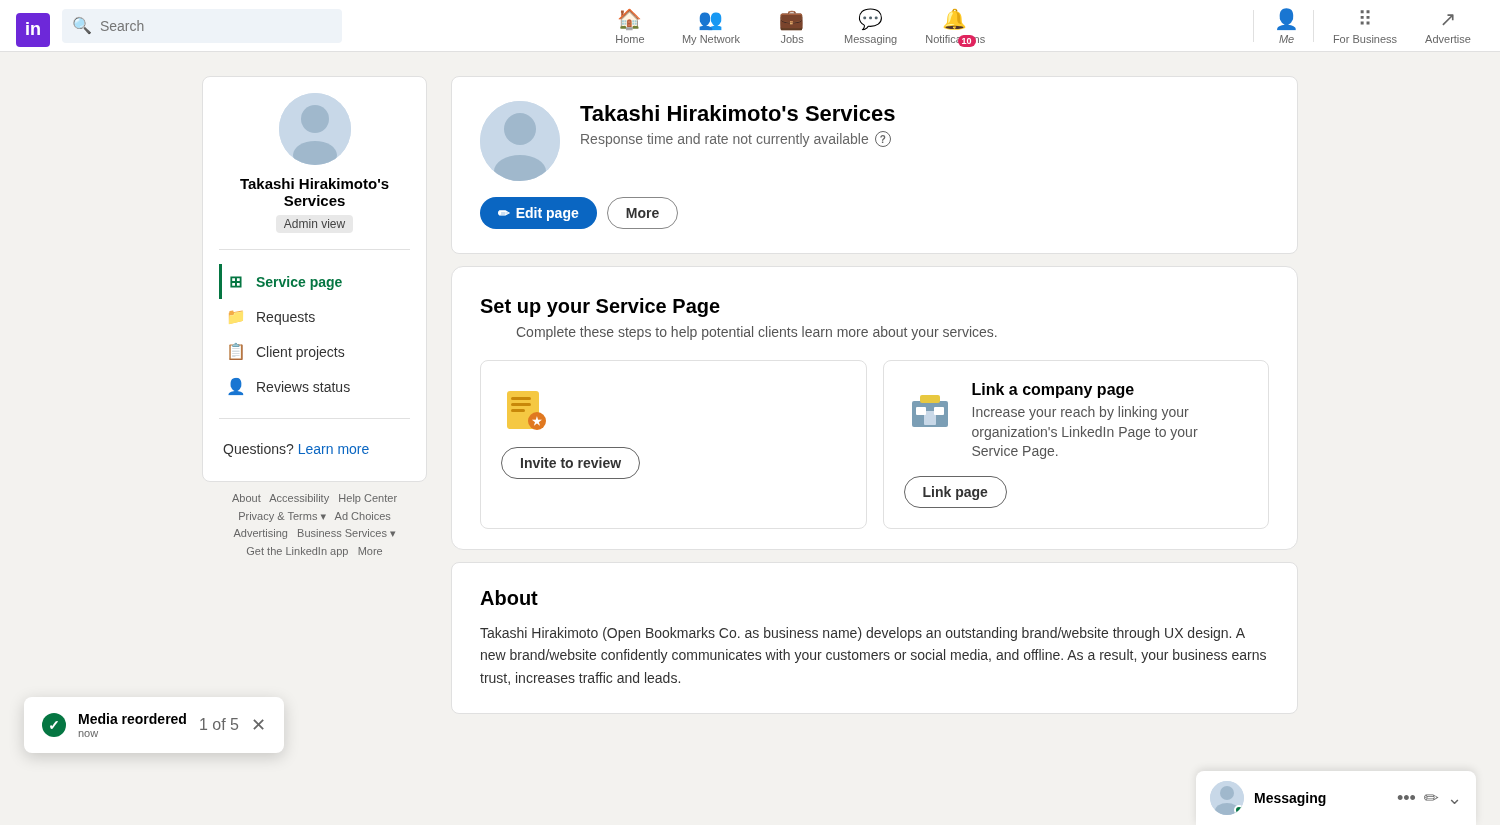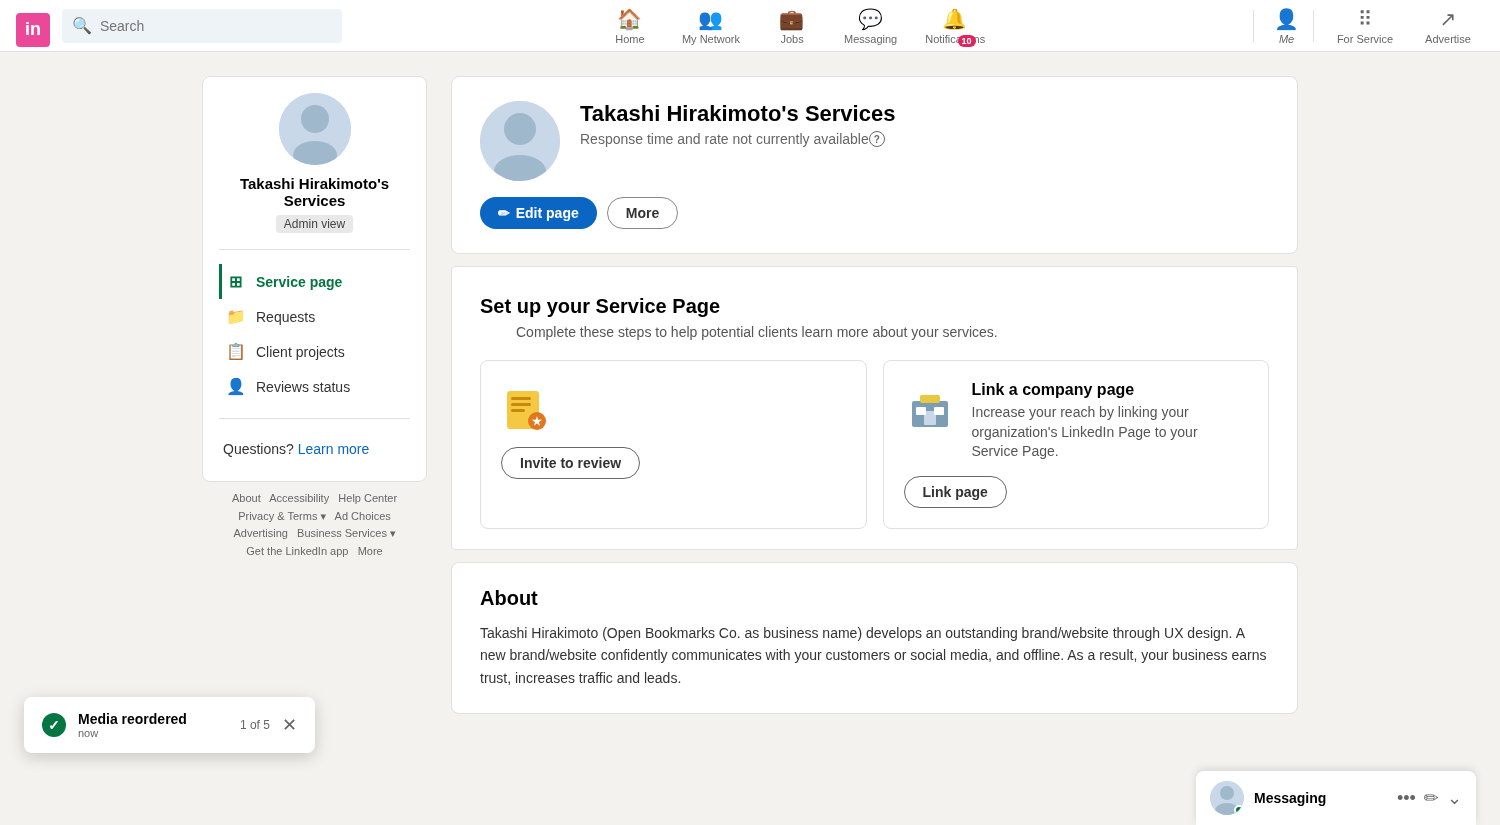--- a/index.html
+++ b/index.html
@@ -14,21 +14,21 @@
       align-items: center;
       padding: 0 16px;
       position: sticky;
       top: 0;
       z-index: 100;
       gap: 8px;
     }
     .navbar-logo {
       width: 34px;
       height: 34px;
-      background: #ec4899;
+      background: #6d28d9;
       border-radius: 4px;
       display: flex;
       align-items: center;
       justify-content: center;
       color: #fff;
       font-weight: 900;
       font-size: 18px;
       flex-shrink: 0;
       margin-top: 8px;
     }
@@ -219,20 +219,21 @@
       font-size: 22px;
       font-weight: 700;
       color: #000;
       margin-bottom: 4px;
     }
     .profile-header-sub {
       font-size: 14px;
       color: #666;
       display: flex;
       align-items: center;
+      gap: 6px;
     }
     .profile-header-actions {
       display: flex;
       gap: 10px;
       align-items: center;
     }
     .btn-primary {
       background: #0a66c2;
       color: #fff;
       border: none;
@@ -252,21 +253,21 @@
       border-radius: 20px;
       padding: 7px 18px;
       font-size: 14px;
       font-weight: 600;
       cursor: pointer;
     }
 
     
     .setup-card {
       background: #fff;
-      border-radius: 4px;
+      border-radius: 12px;
       border: 1px solid #e0e0e0;
       padding: 28px 28px 20px;
     }
     .setup-title {
       font-size: 20px;
       font-weight: 700;
       color: #000;
       margin-bottom: 6px;
     }
     .setup-subtitle {
@@ -348,21 +349,21 @@
       gap: 12px;
       min-width: 260px;
       max-width: 340px;
       z-index: 200;
     }
     .toast-icon { color: #057642; font-size: 20px; }
     .toast-content { flex: 1; }
     .toast-title { font-size: 14px; font-weight: 600; color: #000; }
     .toast-sub { font-size: 11px; color: #666; }
     .toast-close { color: #666; font-size: 18px; cursor: pointer; }
-    .toast-count { font-size: 12px; color: #666; margin-left: 41px; }
+    .toast-count { font-size: 16px; color: #666; }
 
     
     .messaging-widget {
       position: fixed;
       bottom: 0;
       right: 24px;
       background: #fff;
       border-radius: 8px 8px 0 0;
       box-shadow: 0 -2px 8px rgba(0,0,0,0.12);
       width: 280px;
@@ -447,21 +448,21 @@
   </div>
   <div class="nav-divider"></div>
   <div class="navbar-right">
     <div class="nav-item-me">
       <span style="font-size:20px;">👤</span>
       <span style="font-size:11px;color:#666;font-style:italic;">Me</span>
     </div>
     <div class="nav-divider"></div>
     <div class="nav-item" style="min-width:90px;">
       <span style="font-size:20px;">⠿</span>
-      <span>For Service</span>
+      <span>For Business</span>
     </div>
     <div class="nav-item" style="min-width:72px;">
       <span style="font-size:20px;">↗</span>
       <span>Advertise</span>
     </div>
   </div>
 </nav>
 
 <div class="page-content">
 

